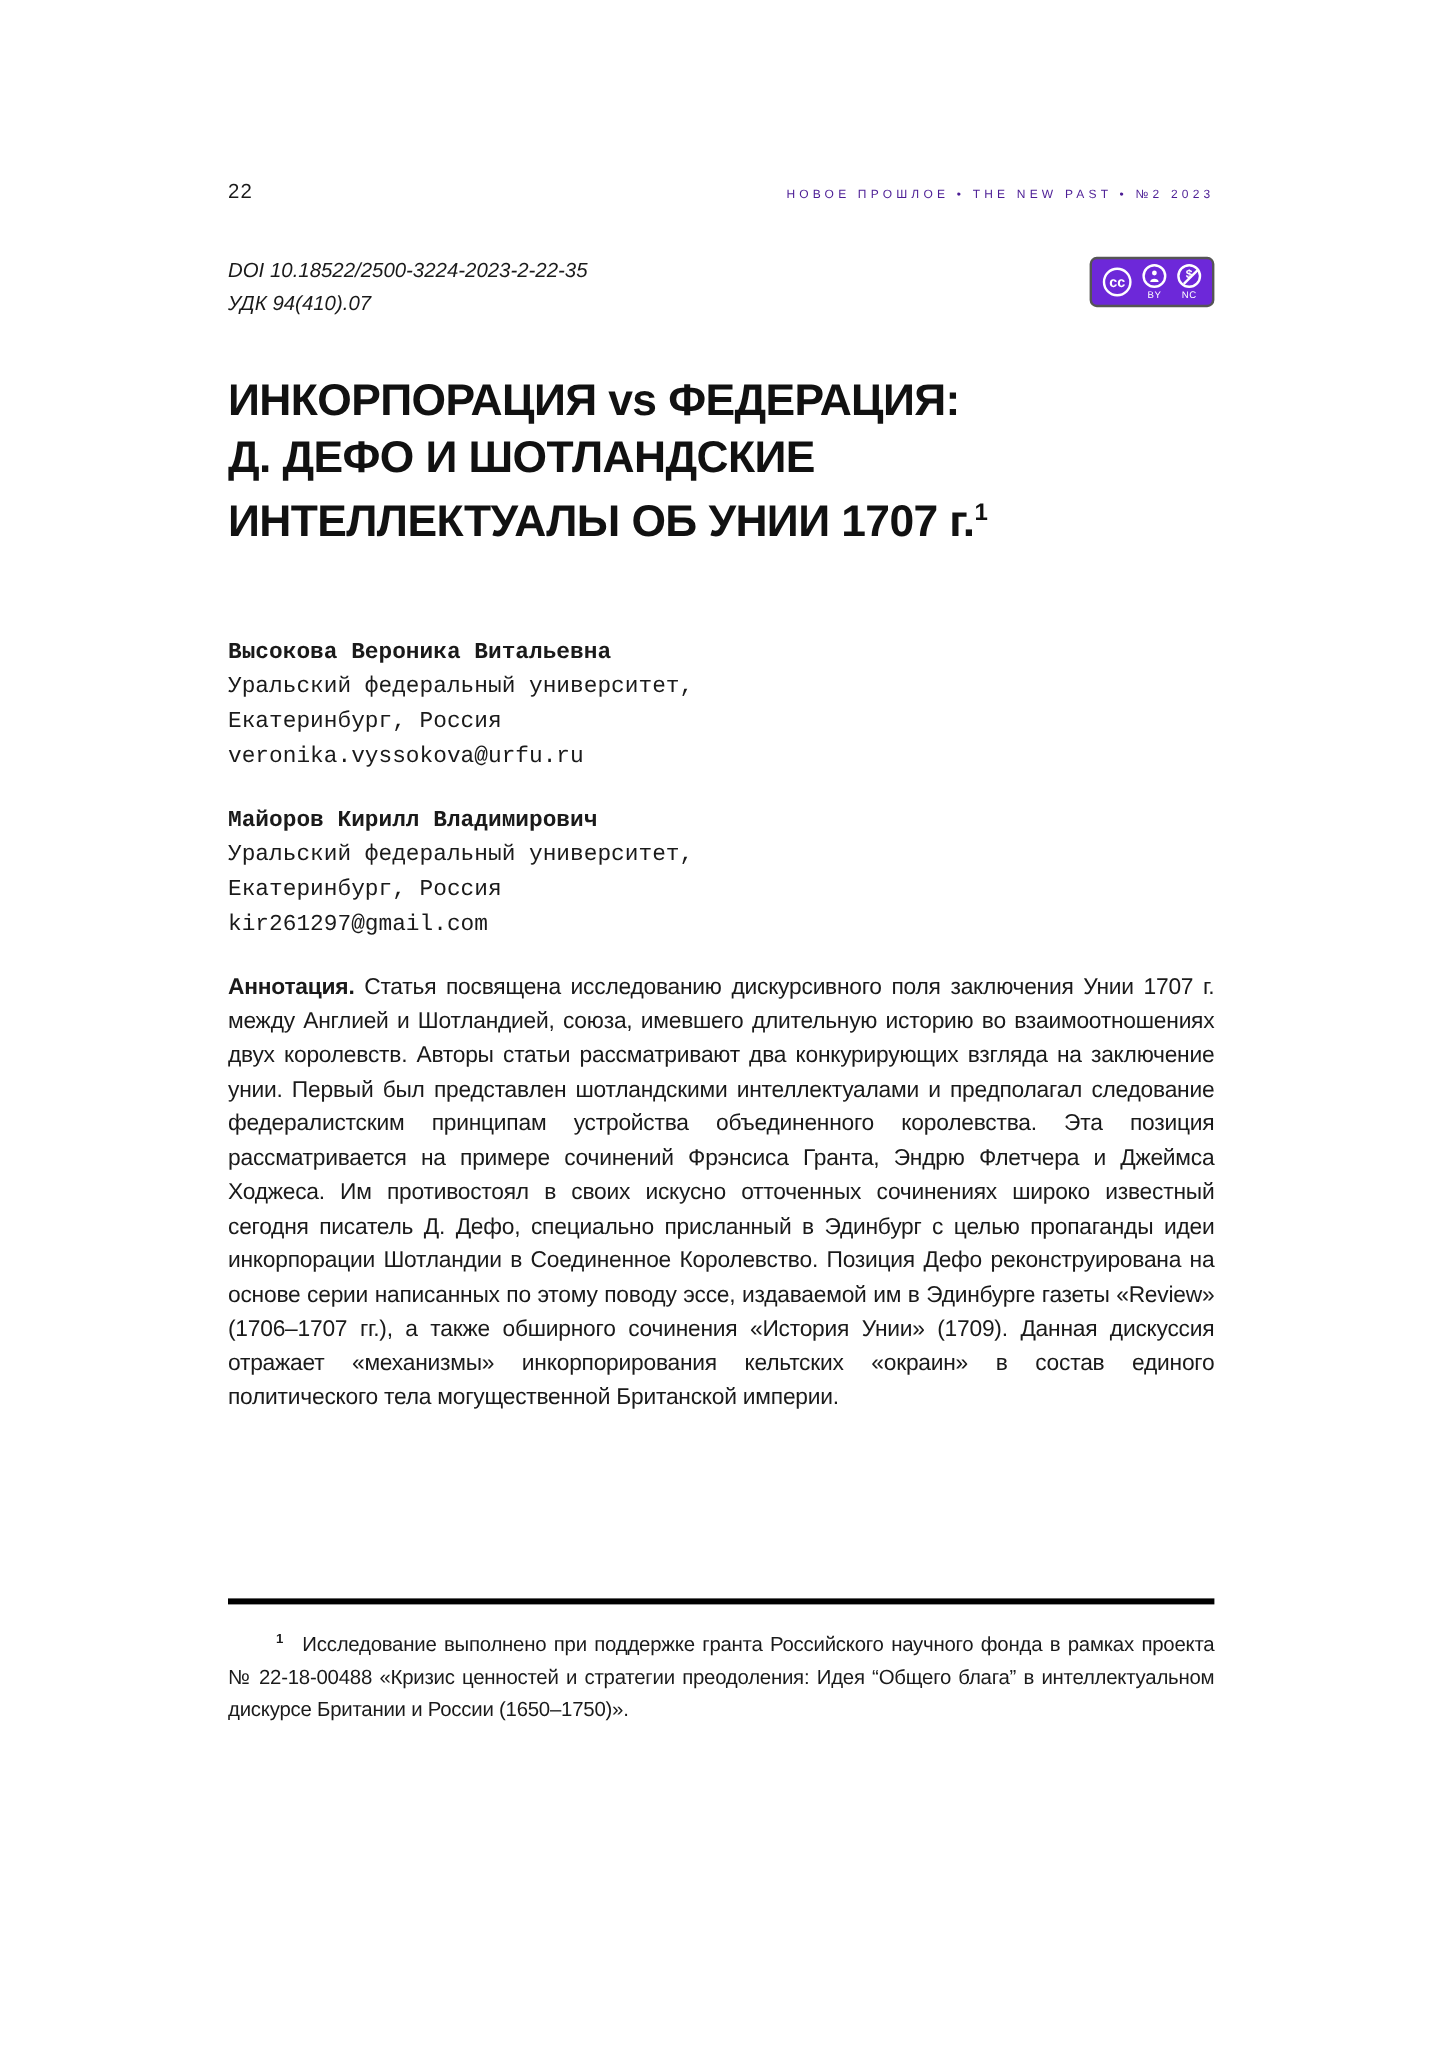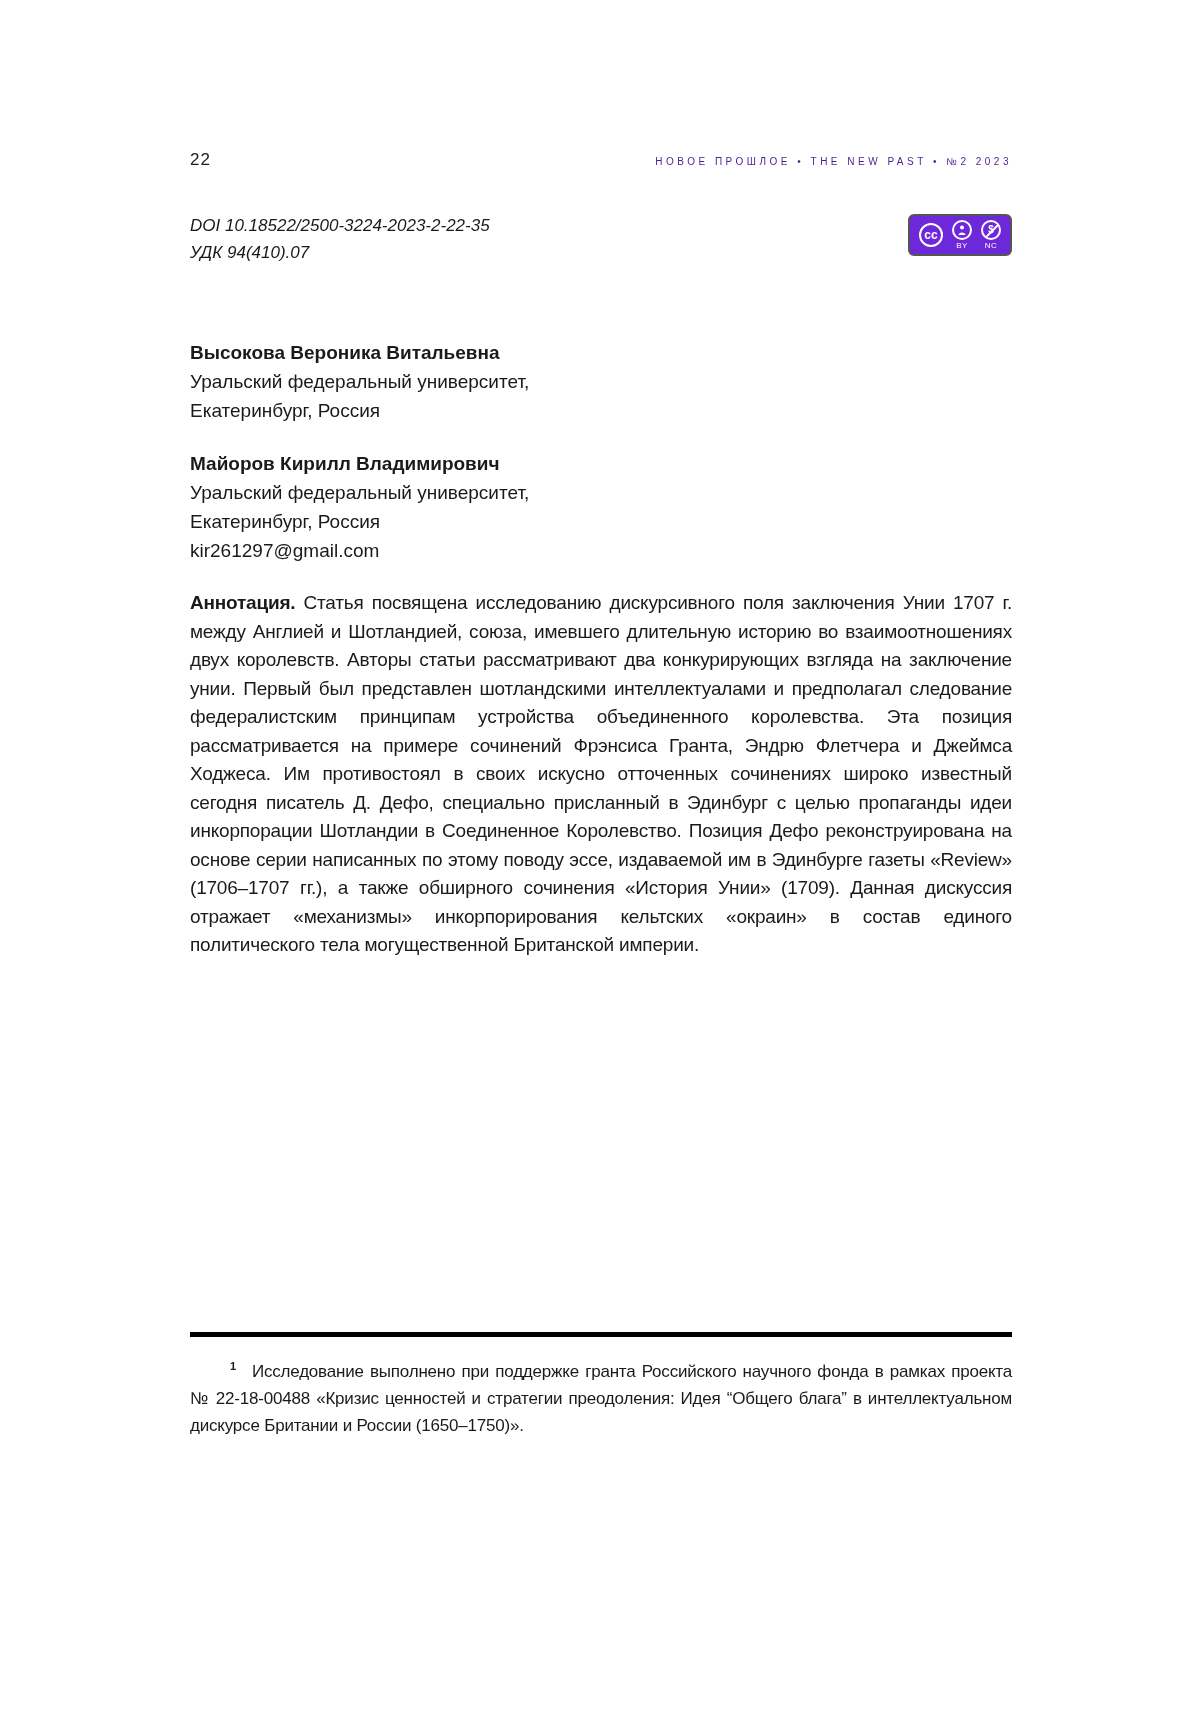--- a/index.html
+++ b/index.html
@@ -111,21 +111,21 @@
     letter-spacing: -0.5px;
     color: #111;
   }
   .article-title sup {
     font-size: 20px;
     font-weight: bold;
   }
 
   
   .authors { margin-top: 72px; }
-  .author-block { margin-bottom: 24px; }
+  .author-block { margin-bottom: 24px; font-family: Liberation Mono, monospace; }
   .author-name {
     font-weight: bold;
     font-size: 19px;
     line-height: 29px;
   }
   .author-line {
     font-size: 19px;
     line-height: 29px;
   }
 
@@ -207,26 +207,32 @@
         </div>
         <div class="cc-col">
           <span class="cc-circle">
               <span class="nc-glyph">$</span>
             </span>
           <span class="cc-label">NC</span>
         </div>
       </div>
     </div>
 
+    <h1 class="article-title">
+      <div>ИНКОРПОРАЦИЯ vs ФЕДЕРАЦИЯ:</div>
+      <div>Д. ДЕФО И ШОТЛАНДСКИЕ</div>
+      <div><span>ИНТЕЛЛЕКТУАЛЫ ОБ УНИИ 1707 г.</span><sup>1</sup></div>
+    </h1>
 
     <div class="authors">
       <div class="author-block">
         <div class="author-name">Высокова Вероника Витальевна</div>
         <div class="author-line">Уральский федеральный университет,</div>
         <div class="author-line">Екатеринбург, Россия</div>
+        <div class="author-line">veronika.vyssokova@urfu.ru</div>
       </div>
       <div class="author-block">
         <div class="author-name">Майоров Кирилл Владимирович</div>
         <div class="author-line">Уральский федеральный университет,</div>
         <div class="author-line">Екатеринбург, Россия</div>
         <div class="author-line">kir261297@gmail.com</div>
       </div>
     </div>
 
     <p class="abstract"><span class="label">Аннотация.</span><span> Статья посвящена исследованию дискурсивного поля заключения Унии 1707 г. между Англией и Шотландией, союза, имевшего длительную историю во взаимоотношениях двух королевств. Авторы статьи рассматривают два конкурирующих взгляда на заключение унии. Первый был представлен шотландскими интеллектуалами и предполагал следование федералистским принципам устройства объединенного королевства. Эта позиция рассматривается на примере сочинений Фрэнсиса Гранта, Эндрю Флетчера и Джеймса Ходжеса. Им противостоял в своих искусно отточенных сочинениях широко известный сегодня писатель Д. Дефо, специально присланный в Эдинбург с целью пропаганды идеи инкорпорации Шотландии в Соединенное Королевство. Позиция Дефо реконструирована на основе серии написанных по этому поводу эссе, издаваемой им в Эдинбурге газеты «Review» (1706–1707 гг.), а также обширного сочинения «История Унии» (1709). Данная дискуссия отражает «механизмы» инкорпорирования кельтских «окраин» в состав единого политического тела могущественной Британской империи.</span></p>

